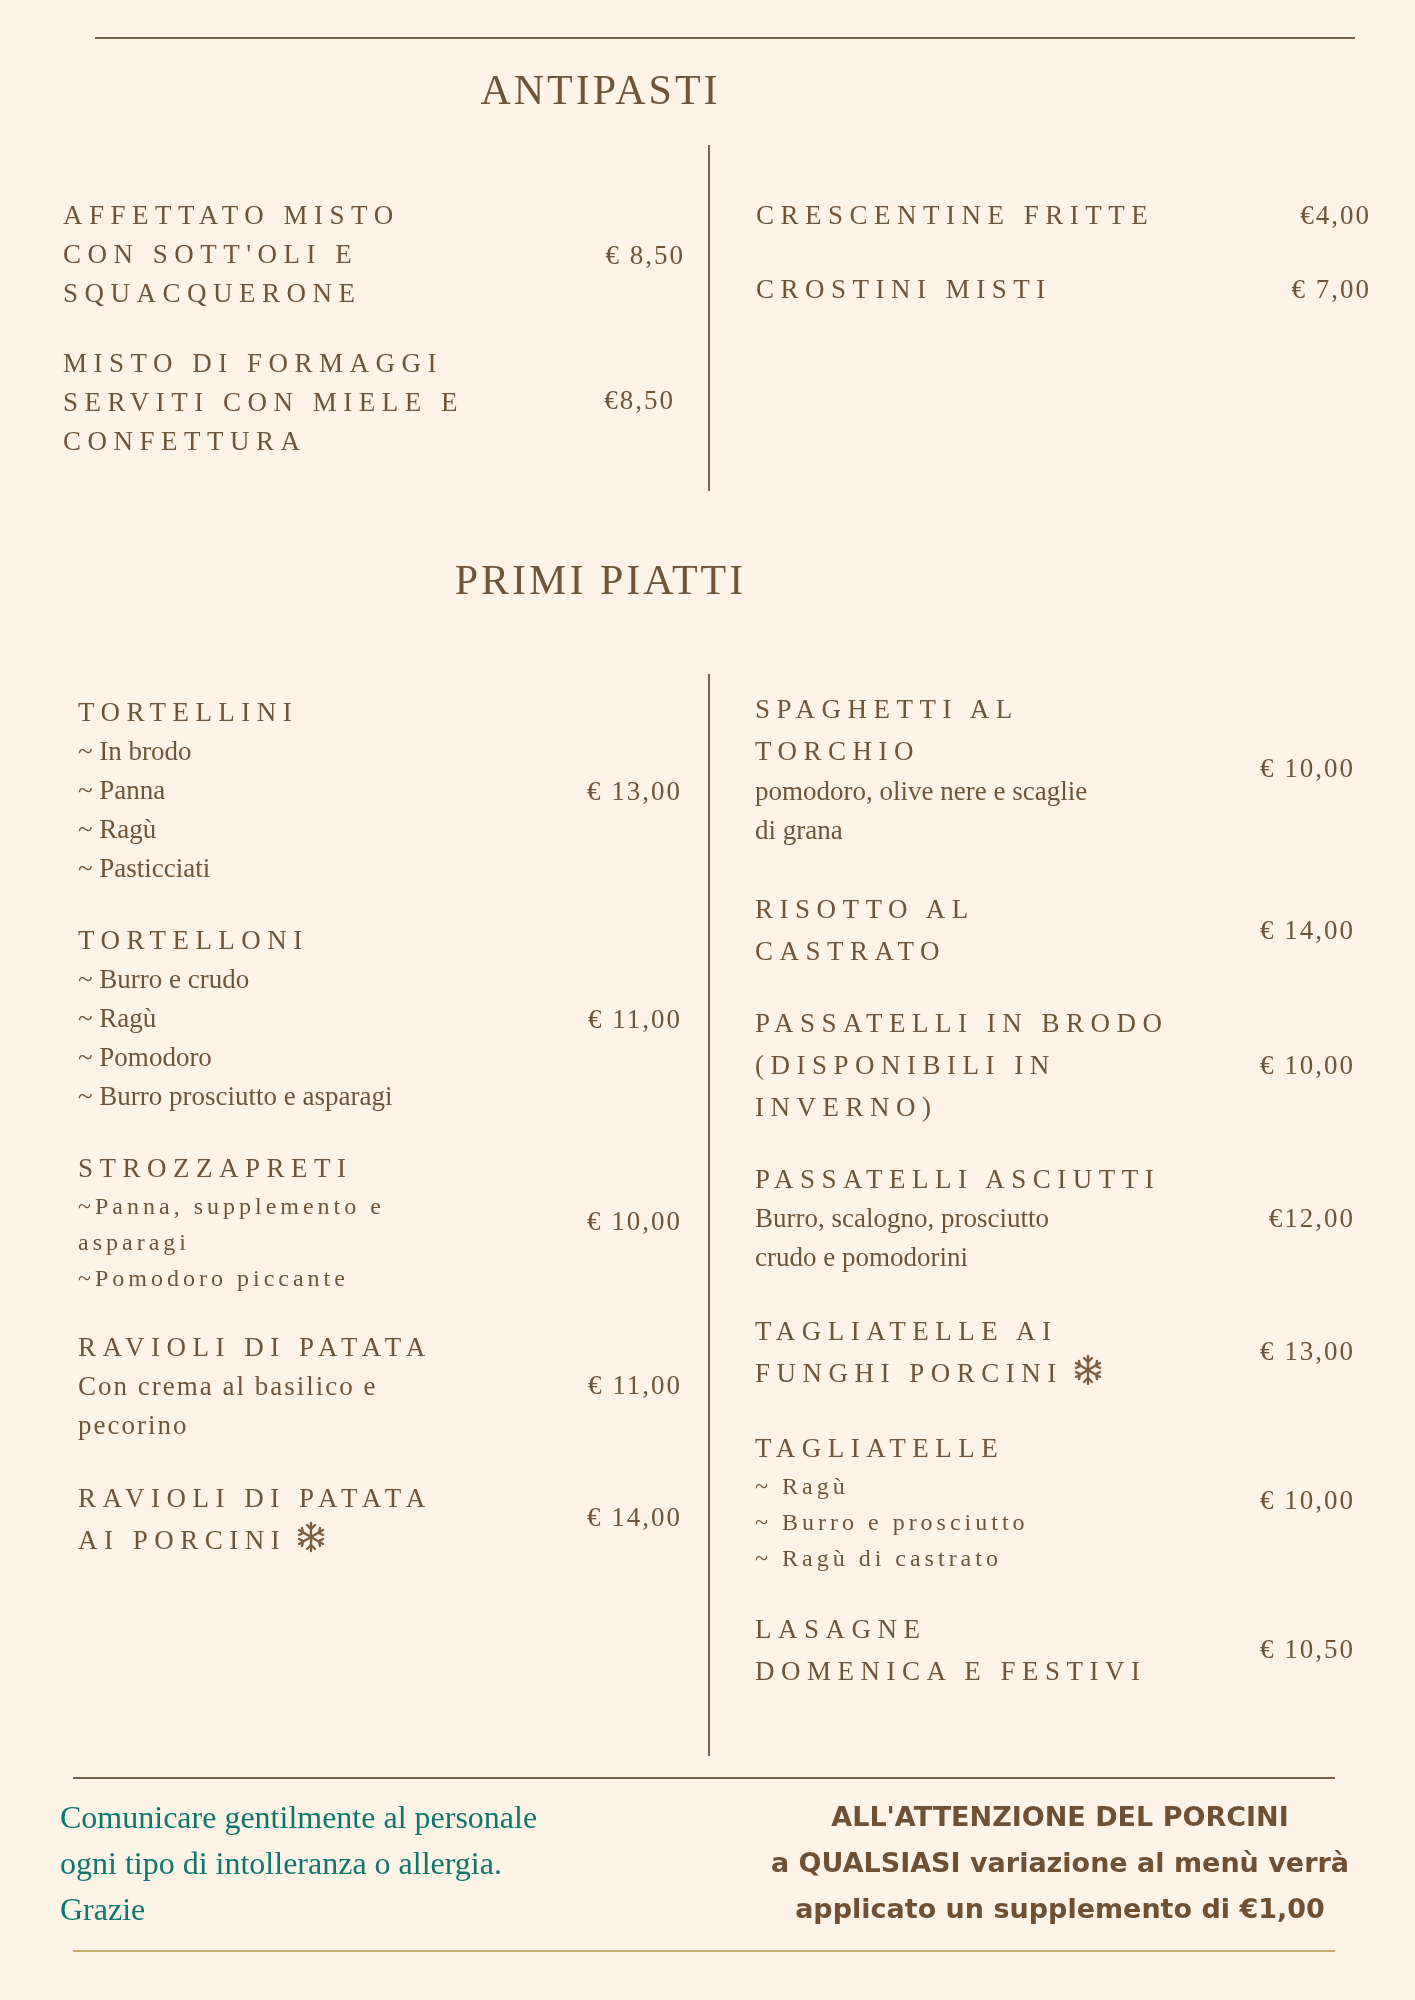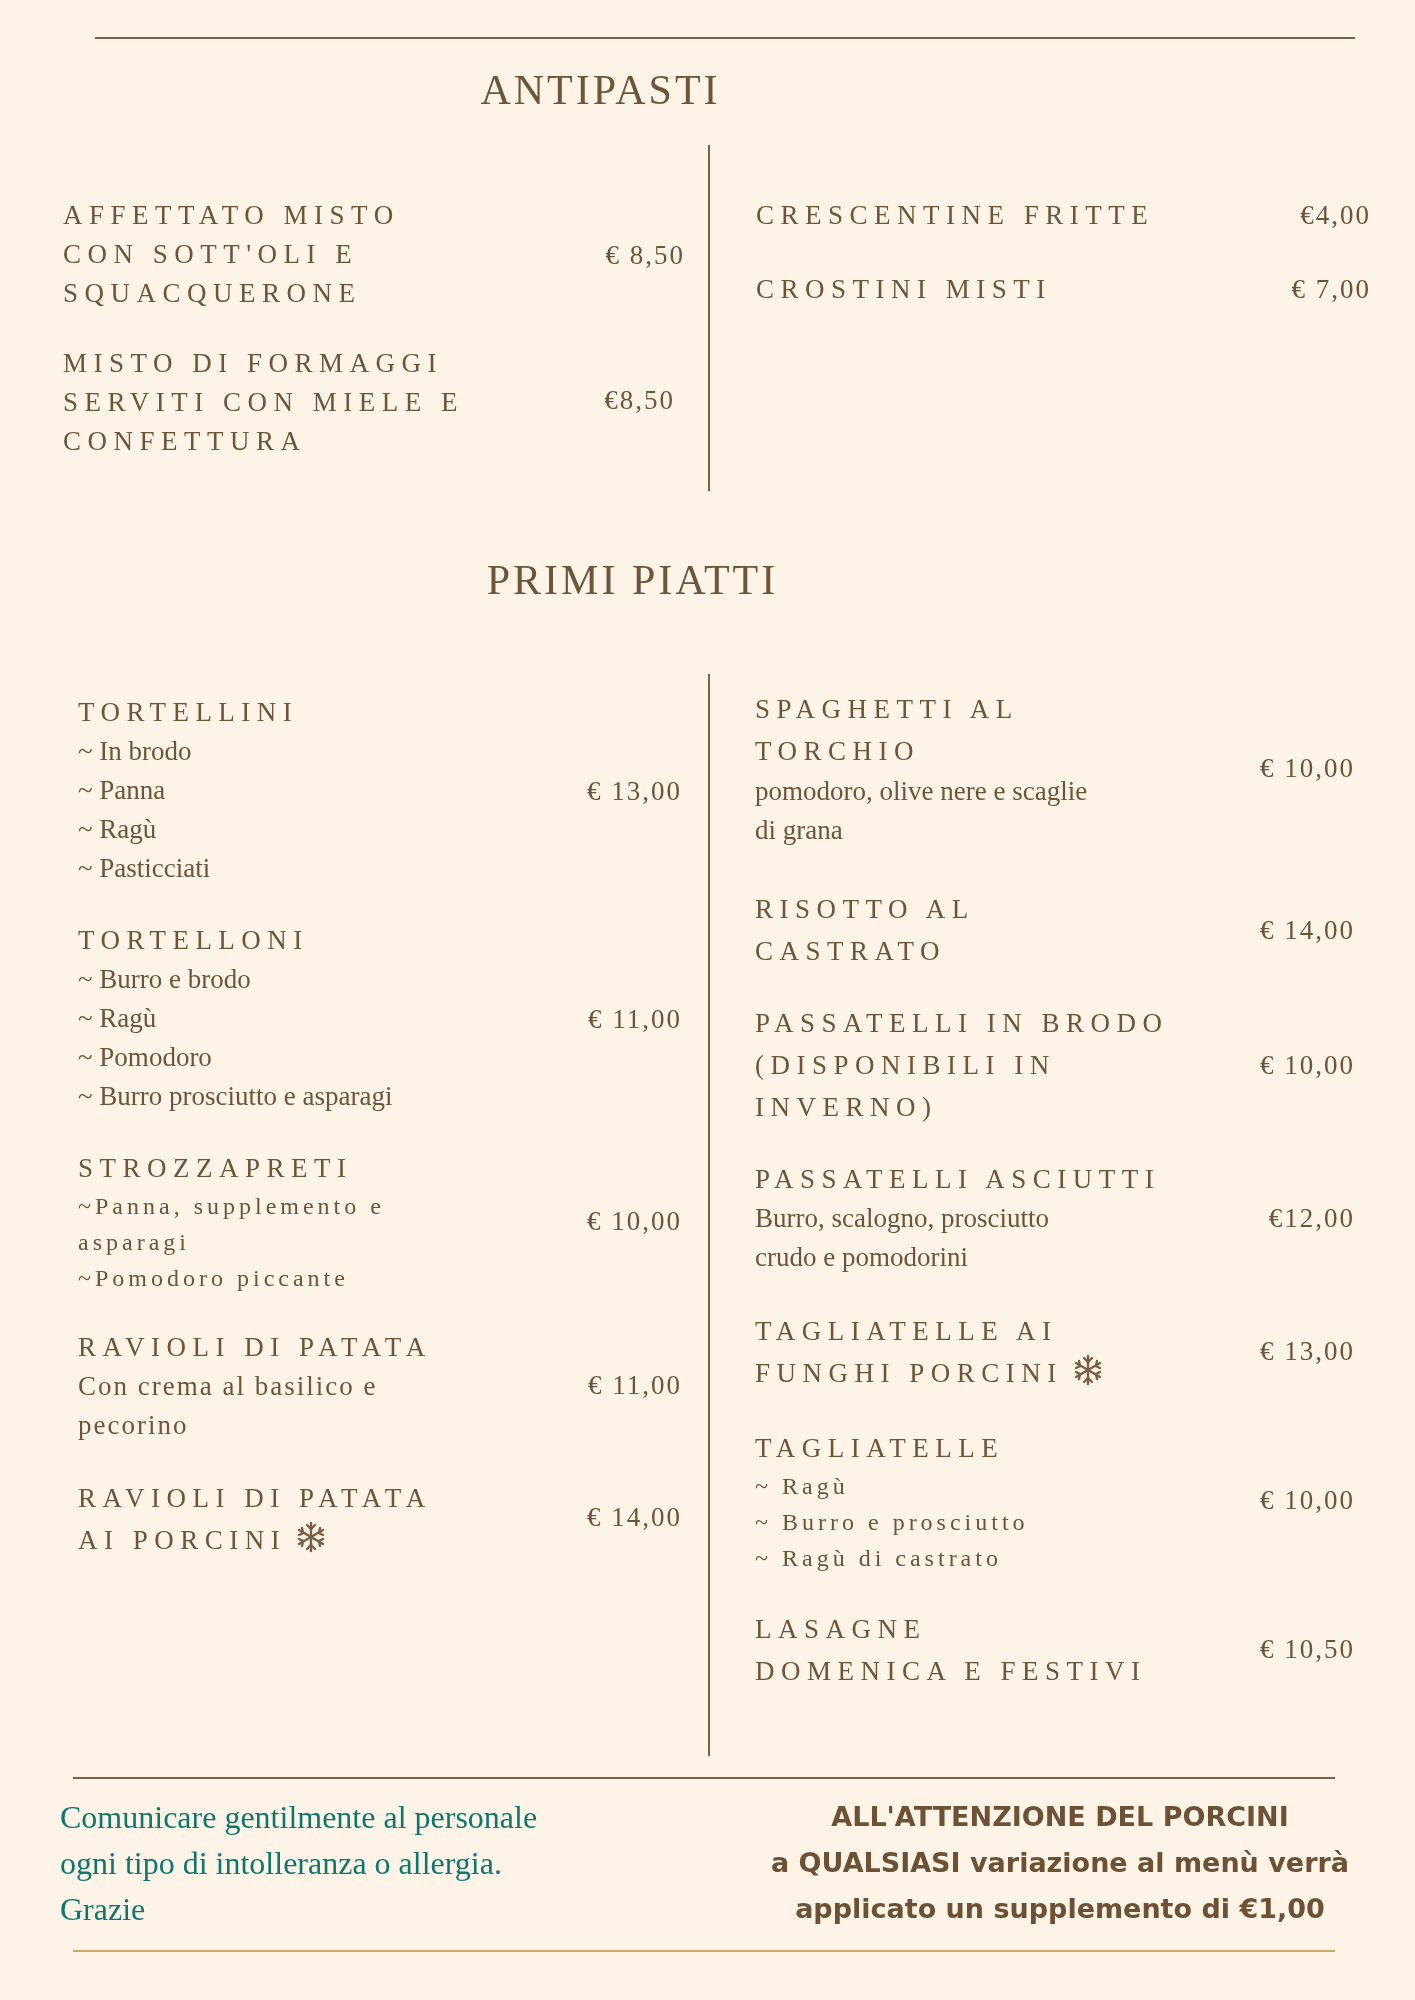--- a/index.html
+++ b/index.html
@@ -65,35 +65,35 @@
 <div class="item" style="left:756px; top:196px;">
   <div class="caps">CRESCENTINE FRITTE</div>
 </div>
 <div class="price" style="right:44px; top:200px;">€4,00</div>
 
 <div class="item" style="left:756px; top:270px;">
   <div class="caps">CROSTINI MISTI</div>
 </div>
 <div class="price" style="right:44px; top:274px;">€ 7,00</div>
 
-<div class="section-title" style="top:556px;padding-left:32px;">PRIMI PIATTI</div>
+<div class="section-title" style="top:556px;">PRIMI PIATTI</div>
 <div class="vline" style="left:708px; top:674px; height:1082px;"></div>
 
 <div class="item" style="left:78px; top:693px;">
   <div class="caps">TORTELLINI</div>
   <div class="desc">~ In brodo</div>
   <div class="desc">~ Panna</div>
   <div class="desc">~ Ragù</div>
   <div class="desc">~ Pasticciati</div>
 </div>
 <div class="price" style="right:733px; top:776px;">€ 13,00</div>
 
 <div class="item" style="left:78px; top:921px;">
   <div class="caps">TORTELLONI</div>
-  <div class="desc">~ Burro e brodo</div>
+  <div class="desc">~ Burro e crudo</div>
   <div class="desc">~ Ragù</div>
   <div class="desc">~ Pomodoro</div>
   <div class="desc">~ Burro prosciutto e asparagi</div>
 </div>
 <div class="price" style="right:733px; top:1004px;">€ 11,00</div>
 
 <div class="item" style="left:78px; top:1149px;">
   <div class="caps">STROZZAPRETI</div>
   <div class="desc spaced">~Panna, supplemento e</div>
   <div class="desc spaced">asparagi</div>

